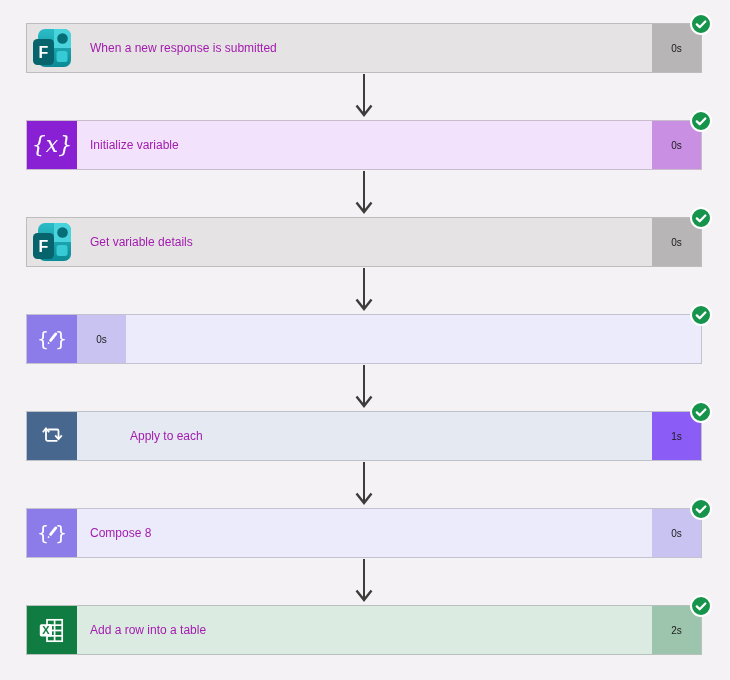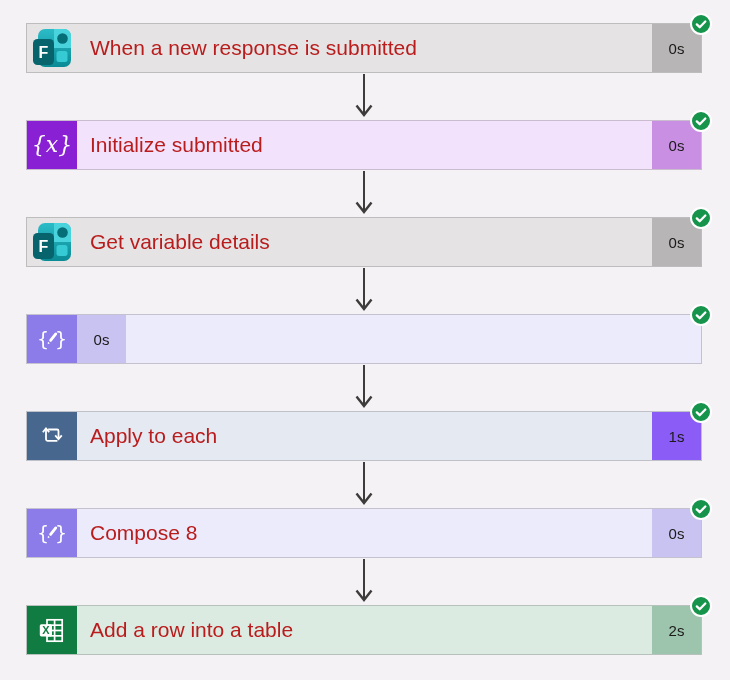--- a/index.html
+++ b/index.html
@@ -22,29 +22,29 @@
   }
   .icon-box {
     width: 50px; min-width: 50px; height: 100%;
     display: flex; align-items: center; justify-content: center;
   }
   .icon-slot { display: flex; align-items: center; justify-content: center; }
   .step-title {
     flex: 1;
     display: flex; align-items: center;
     padding-left: 13px;
-    font-size: 21px;
-    color: #b91c1c;
+    font-size: 12px;
+    color: #a21caf;
     white-space: nowrap;
     overflow: hidden;
   }
   .duration {
     width: 49px; min-width: 49px; height: 100%;
     display: flex; align-items: center; justify-content: center;
-    font-size: 15px;
+    font-size: 10px;
     color: #1b1a19;
   }
   .check {
     position: absolute;
     top: -12px; right: -12px;
     width: 24px; height: 24px;
     pointer-events: none;
   }
   .arrow-row {
     width: 676px; height: 47px;
@@ -94,21 +94,21 @@
   </div>
 
   <div class="step" style="background: rgb(243, 226, 251);">
     <div class="icon-box" style="background: rgb(138, 32, 212);">
       <span class="icon-slot">
     <svg width="40" height="40" viewBox="0 0 40 40">
       <text x="20" y="27" text-anchor="middle" font-size="22" fill="#ffffff" font-family="DejaVu Serif, serif" font-style="italic">{x}</text>
     </svg>
           </span>
     </div>
-    <div class="step-title">Initialize submitted</div>
+    <div class="step-title">Initialize variable</div>
     <div class="duration" style="background: rgb(200, 143, 227);">0s</div>
     <div class="check">
       <svg width="24" height="24" viewBox="0 0 24 24">
         <circle class="check-circle" cx="12" cy="12" r="10" fill="#17944b" stroke="#ffffff" stroke-width="2"></circle>
         <path d="M7.8 12.4 L10.7 15.2 L16.3 9.5" stroke="#ffffff" stroke-width="2.3" fill="none" stroke-linecap="round" stroke-linejoin="round"></path>
       </svg>
     </div>
   </div>
 
   <div class="arrow-row">
@@ -176,21 +176,21 @@
     </div>
   </div>
 
   <div class="arrow-row">
     <svg class="arrow-svg" width="24" height="47" viewBox="0 0 24 47">
       <line x1="12" y1="1" x2="12" y2="41" stroke="#3e3c3b" stroke-width="2"></line>
       <path d="M4.5 32.5 L12 42 L19.5 32.5" fill="none" stroke="#3e3c3b" stroke-width="2.4"></path>
     </svg>
   </div>
 
-  <div class="step" style="background: rgb(229, 233, 241);">
+  <div class="step" style="background: rgb(229, 233, 241); gap: 40px;">
     <div class="icon-box" style="background: rgb(71, 103, 143);">
       <span class="icon-slot">
     <svg width="26" height="26" viewBox="0 0 26 26" fill="none" stroke="#ffffff" stroke-width="1.8" stroke-linecap="square">
       <path d="M10 6.5 H18 a1.5 1.5 0 0 1 1.5 1.5 V14.5"></path>
       <path d="M16.8 13 L19.5 16.2 L22.2 13"></path>
       <path d="M7 6.3 V16 a1.8 1.8 0 0 0 1.8 1.8 H17.5"></path>
       <path d="M4.4 8.6 L7 5.5 L9.6 8.6"></path>
     </svg>
           </span>
     </div>

